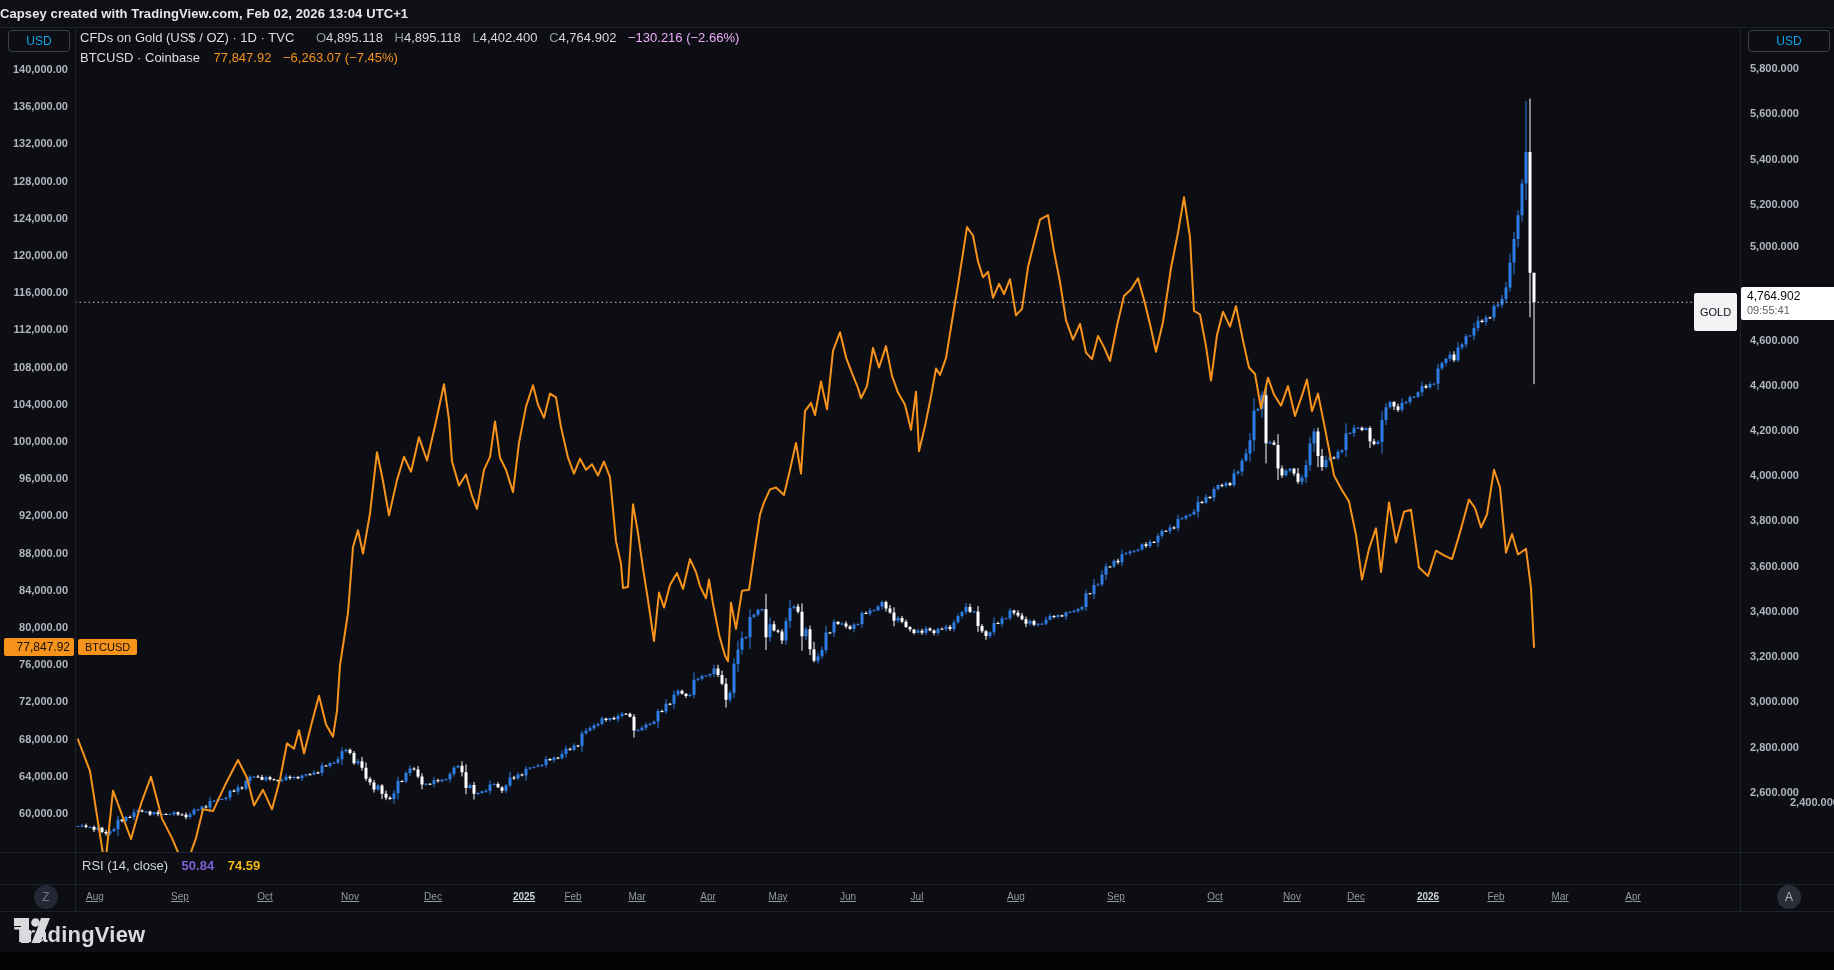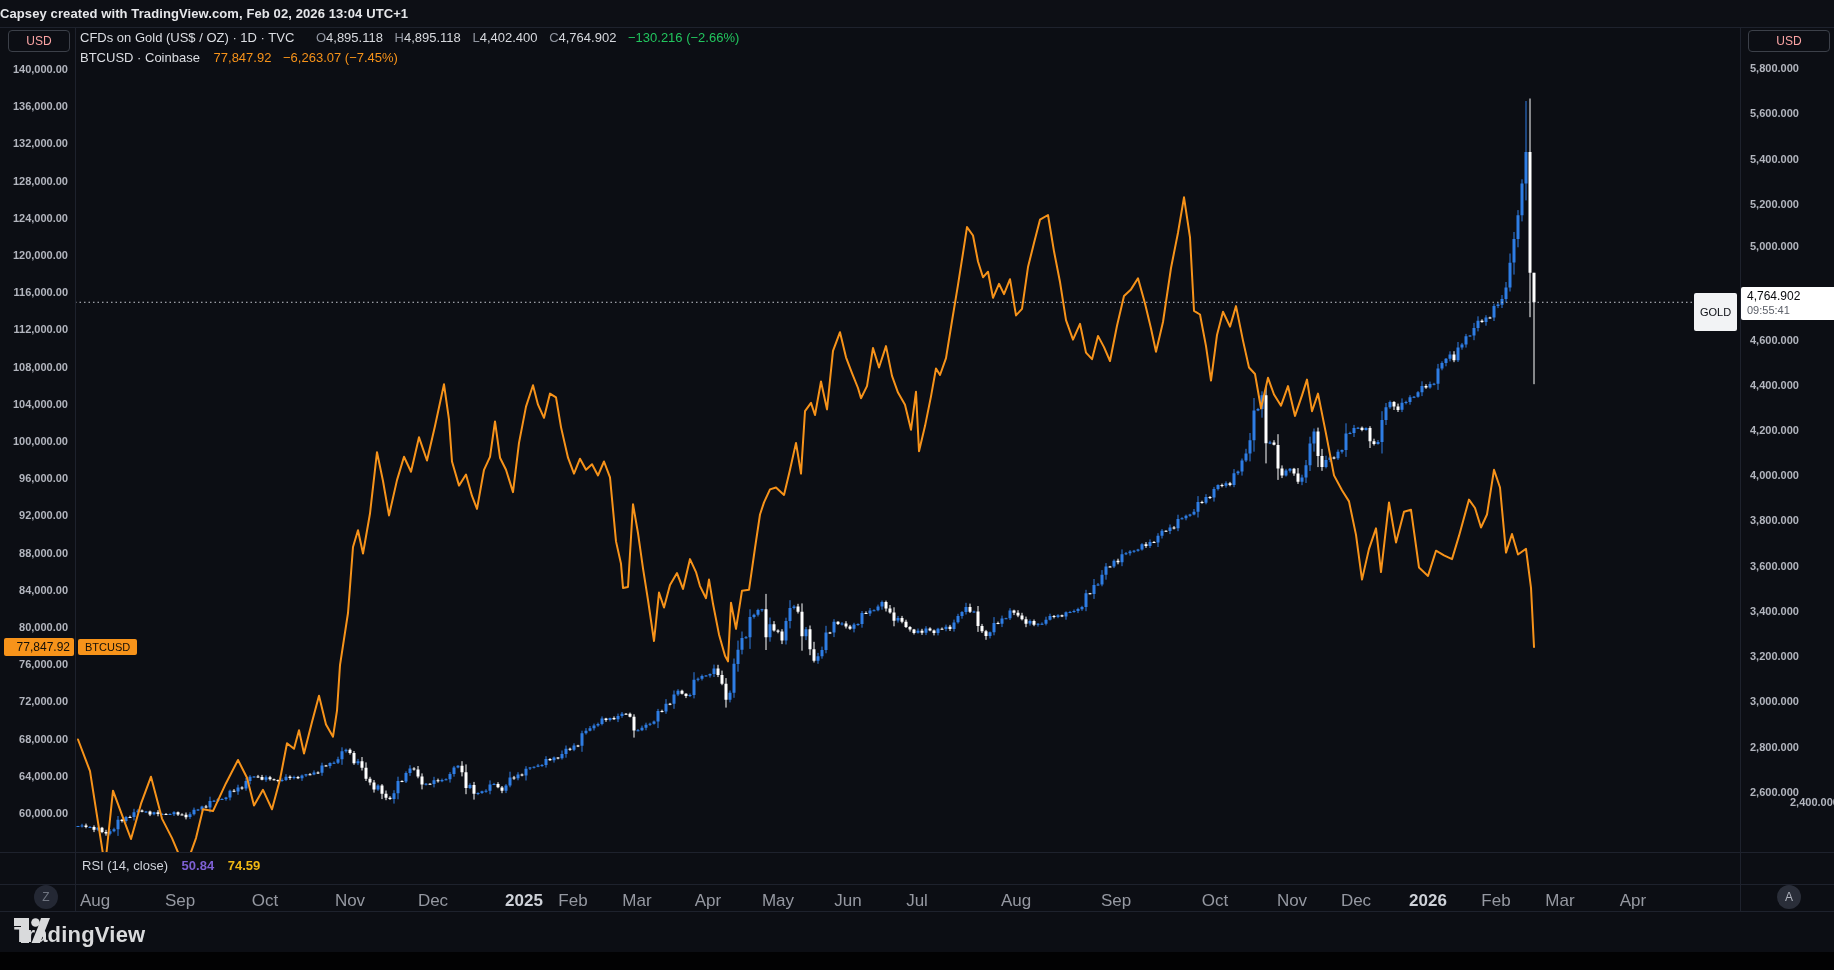--- a/index.html
+++ b/index.html
@@ -3,32 +3,32 @@
 <meta charset="utf-8">
 <style>
   html,body{margin:0;padding:0;background:#000;}
   .root{position:relative;width:1834px;height:970px;background:#0c0e14;overflow:hidden;
         font-family:"Liberation Sans", sans-serif; color:#b2b5be;}
   .abs{position:absolute;}
   .topbar{left:0;top:0;width:1834px;height:27px;background:#0d0f15;border-bottom:1px solid #1e222d;}
   .topbar-text{left:0;top:6px;font-size:13px;font-weight:700;color:#e6e7ea;letter-spacing:.1px;}
   .hline{height:1px;background:#1e222d;left:0;width:1834px;}
   .vline{width:1px;background:#1e222d;top:28px;height:884px;}
-  .usd-btn{top:30px;height:20px;border:1px solid #3c4049;border-radius:4px;color:#fca5a5;
+  .usd-btn{top:30px;height:20px;border:1px solid #3c4049;border-radius:4px;color:#0ea5e9;
            font-size:12px;display:flex;align-items:center;justify-content:center;background:#0c0e14;cursor:pointer;}
   .legend{left:80px;font-size:13px;color:#d6d8dd;white-space:nowrap;}
   .lg-title{color:#dcdee3;margin-right:10px;}
   .lg-k{color:#9196a1;margin-left:8px;}
   .lg-v{color:#d6d8dd;}
-  .lg-chg{color:#22c55e;margin-left:8px;}
+  .lg-chg{color:#f0abfc;margin-left:8px;}
   .orange{color:#f7931a !important;}
   .tick-label{position:absolute;font-size:11px;color:#b2b5be;transform:translateY(-50%);font-weight:bold;}
   .rt{left:1750px;}
   .lt{width:66px;text-align:right;left:2px;}
-  .month{position:absolute;top:891px;transform:translateX(-50%);font-size:17px;color:#9598a1;}
+  .month{position:absolute;top:891px;transform:translateX(-50%);font-size:10px;color:#9598a1;text-decoration:underline;}
   .month.bold{font-weight:700;color:#ced1d8;}
   .circle-btn{width:24px;height:24px;border-radius:50%;display:flex;align-items:center;justify-content:center;
               font-size:12px;cursor:pointer;}
   .price-label{position:absolute;font-size:12px;line-height:14px;border-radius:2px;}
   .gold-label{left:1741px;width:91px;background:#ffffff;color:#090a0d;padding:2px 6px 3px 6px;text-align:left;}
   .gold-cd{font-size:11px;color:#5c6069;}
   .gold-badge{position:absolute;left:1694px;background:#f2f3f5;color:#0c0e14;font-size:11px;
               padding:13px 6px;border-radius:2px;}
   .btc-axis-label{left:4px;width:62px;background:#f7931a;color:#14100a;padding:2px 4px;text-align:right;
                   font-size:12px;border-radius:2px;}

